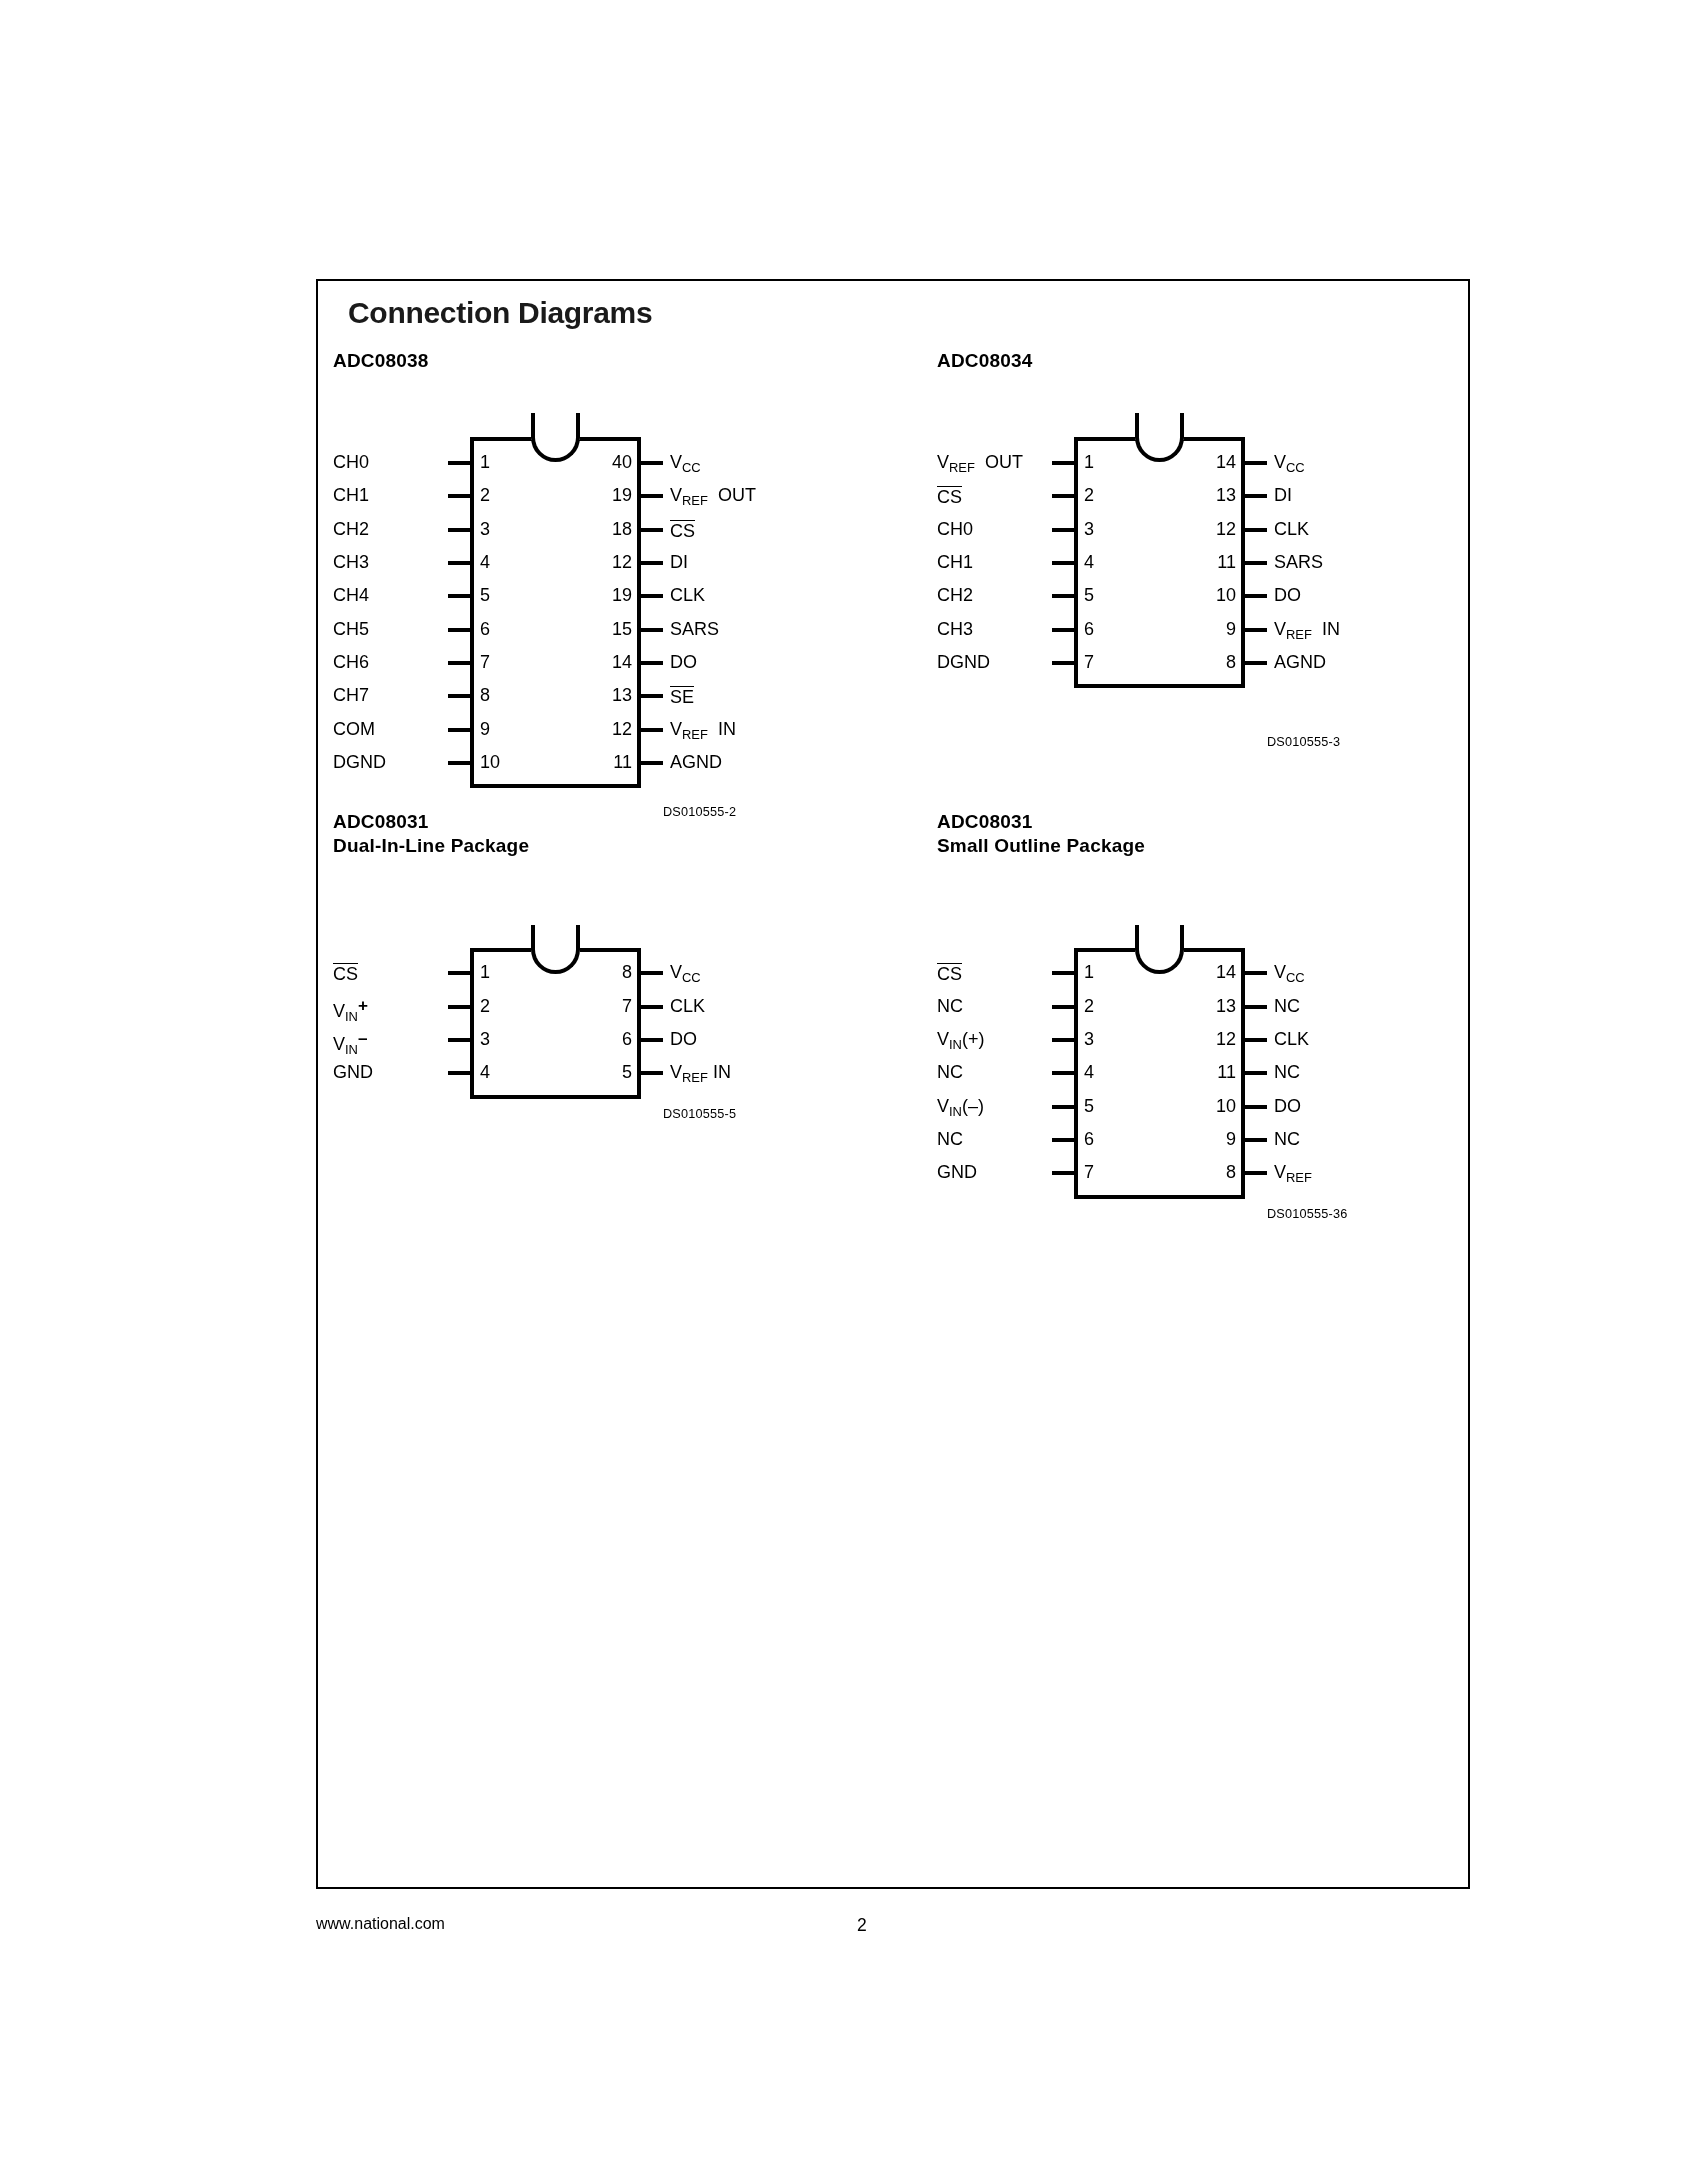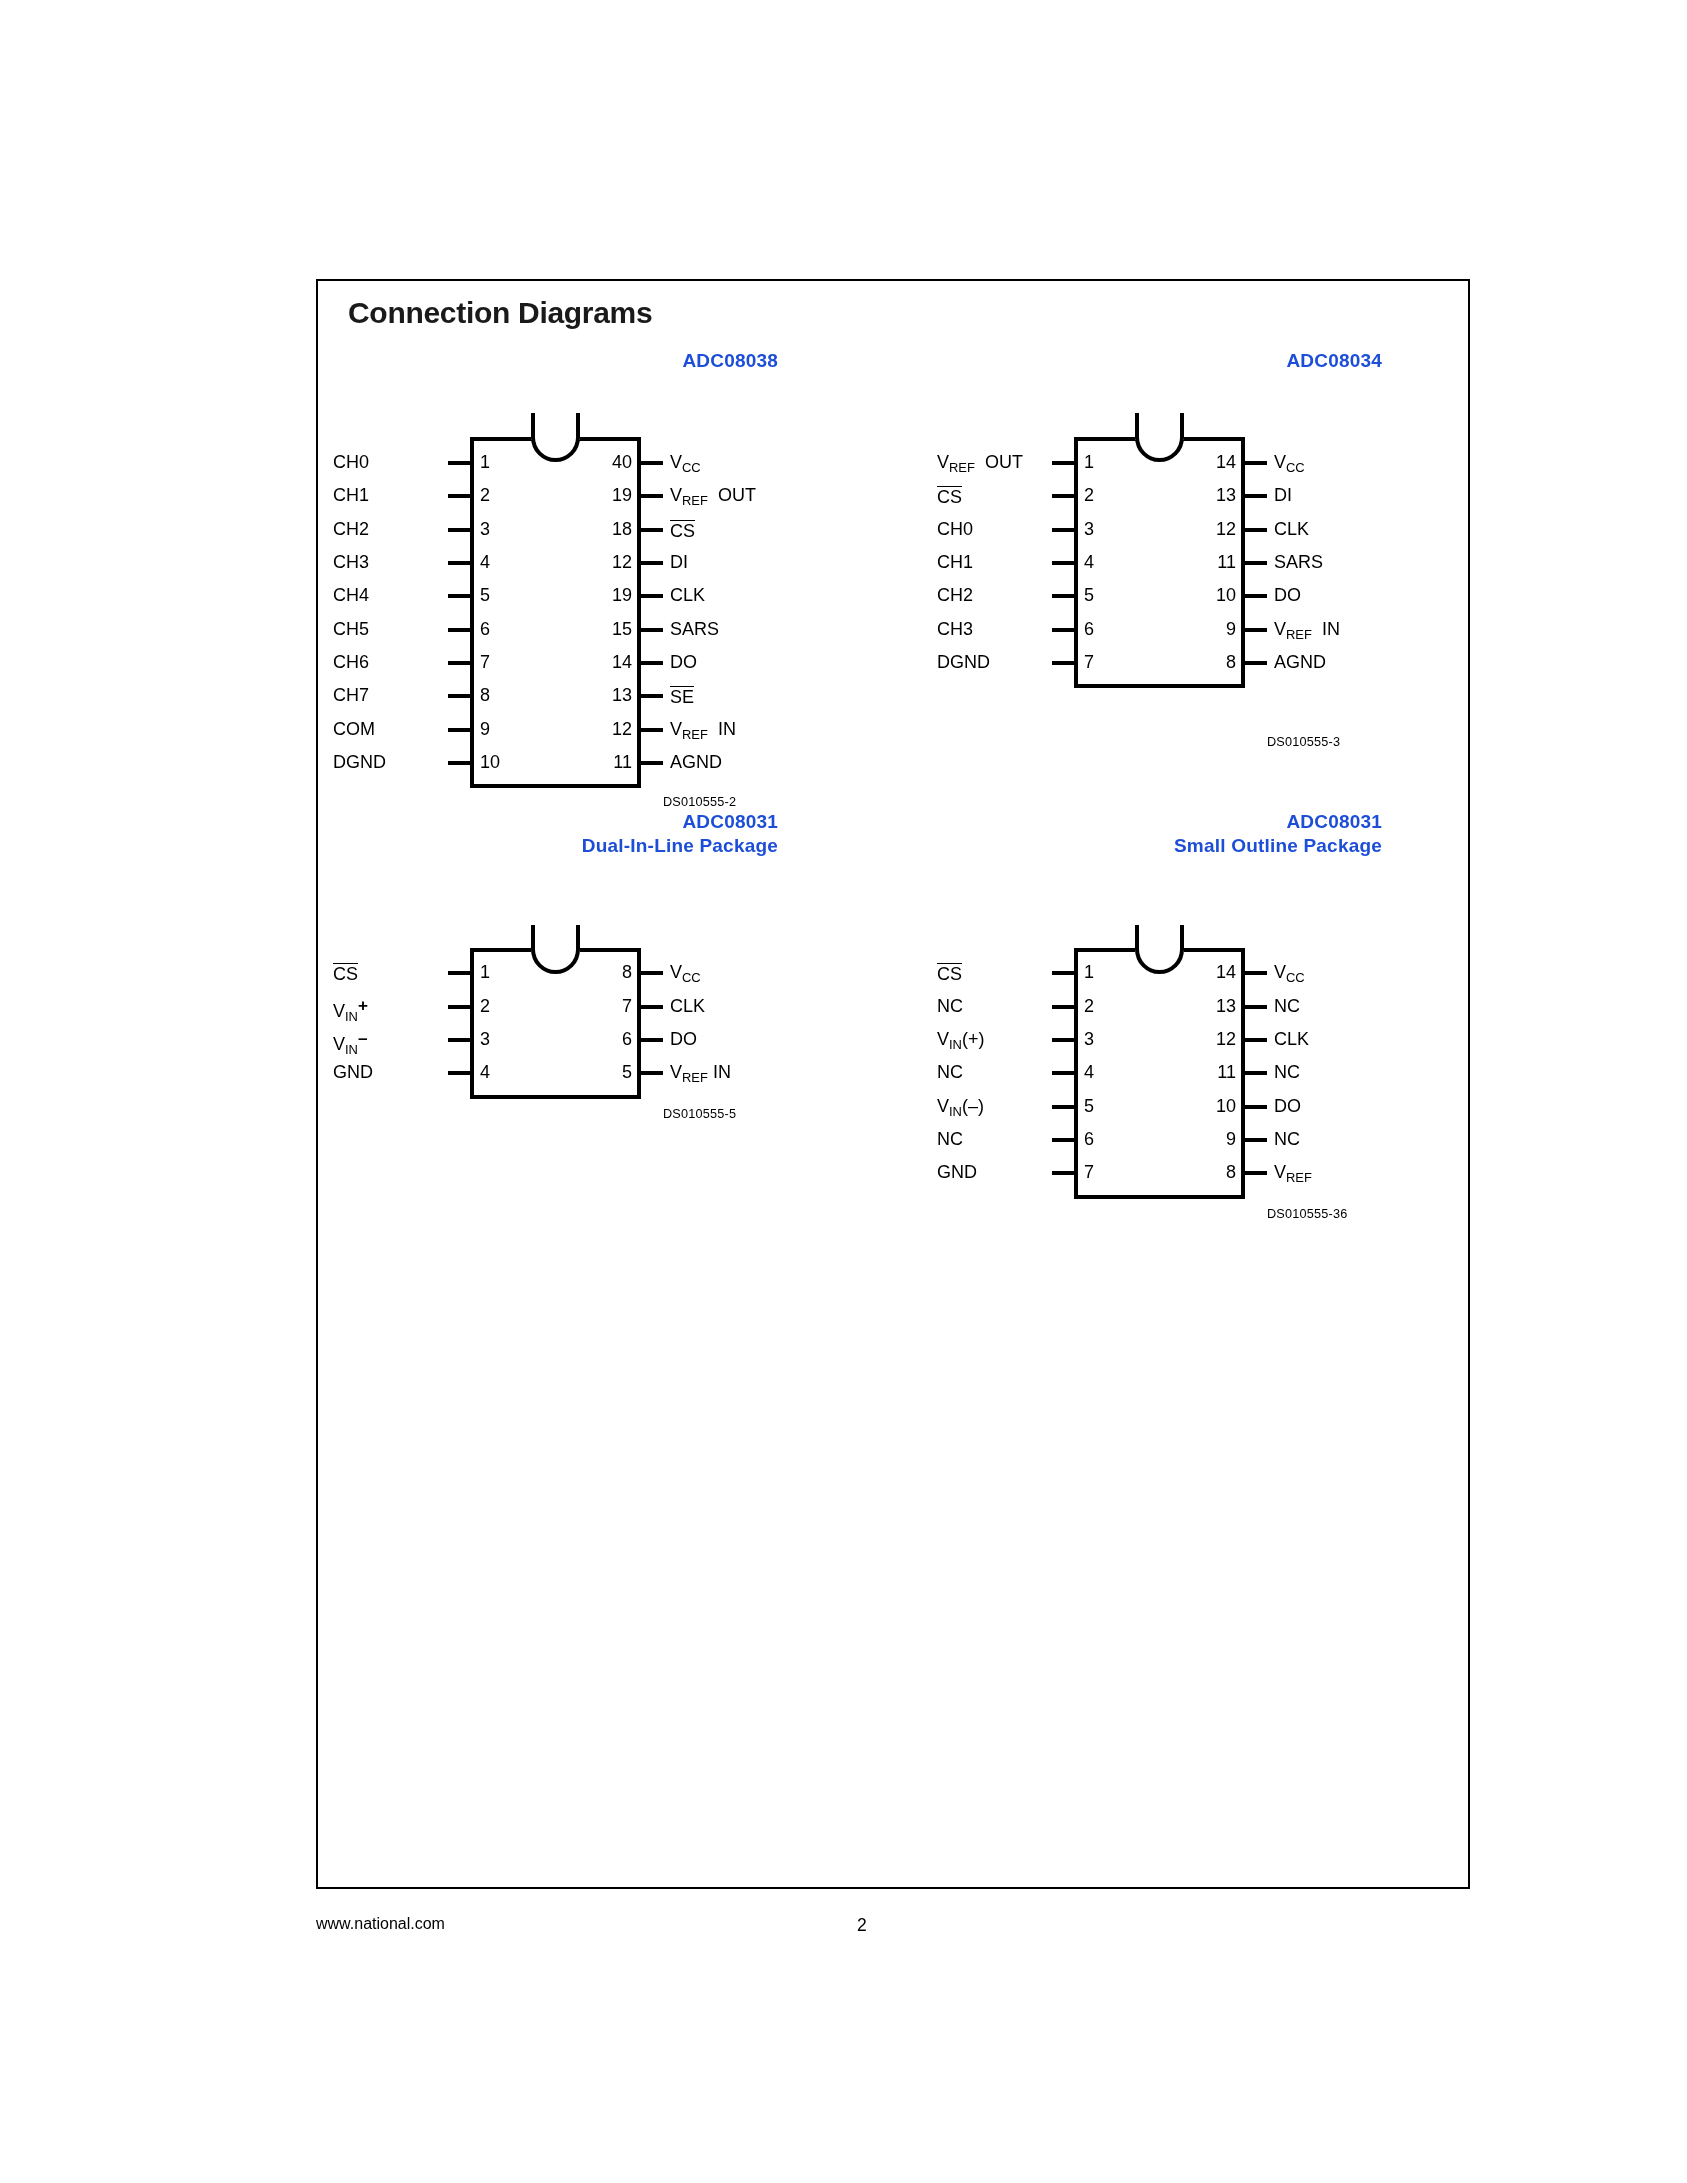--- a/index.html
+++ b/index.html
@@ -37,26 +37,26 @@
     font-weight: bold;
     letter-spacing: -0.3px;
     color: #1a1a1a;
   }
 
   
   .chip-figure {
     position: absolute;
   }
   .chip-caption {
-    text-align: right;
+    text-align: left;
     font-size: 19px;
     font-weight: bold;
     line-height: 1.28;
     letter-spacing: 0.2px;
-    color: #1d4ed8;
+    color: #000000;
     white-space: pre-line;
   }
   .chip-stage {
     position: relative;
     margin: 0 auto;
   }
   .chip-body {
     position: absolute;
     border: 4.8px solid #000;
     box-sizing: border-box;
@@ -257,21 +257,21 @@
         <div class="pin-row" style="top: 356px; left: 0px; width: 445px;">
           <div class="lead" style="width: 22px; left: 308px;"></div>
           <div class="pin-num right" style="left: 259px; width: 40px;">12</div>
           <div class="pin-name right" style="left: 337px;">V<sub>REF</sub>&nbsp; IN</div>
         </div>
         <div class="pin-row" style="top: 389px; left: 0px; width: 445px;">
           <div class="lead" style="width: 22px; left: 308px;"></div>
           <div class="pin-num right" style="left: 259px; width: 40px;">11</div>
           <div class="pin-name right" style="left: 337px;">AGND</div>
         </div>
-        <div class="fig-id" style="left: 330px; top: 422px;">DS010555-2</div>
+        <div class="fig-id" style="left: 330px; top: 432px;">DS010555-2</div>
       </div>
     </div>
     <div class="chip-figure" style="left: 937px; top: 349px; width: 445px;">
       <div class="chip-caption">ADC08034</div>
       <div class="chip-stage" style="height: 351px; width: 445px;">
         <div class="chip-body" style="left: 137px; top: 64px; width: 171px; height: 251px;"></div>
         <div class="chip-notch-mask" style="left: 198px; top: 60px; width: 49px; height: 7.1px;"></div>
         <div class="chip-notch-arc" style="left: 198px; top: 40px; width: 49px; height: 49px;"></div>
         <div class="pin-row" style="top: 89px; left: 0px; width: 445px;">
           <div class="lead" style="width: 22px; left: 115px;"></div>

